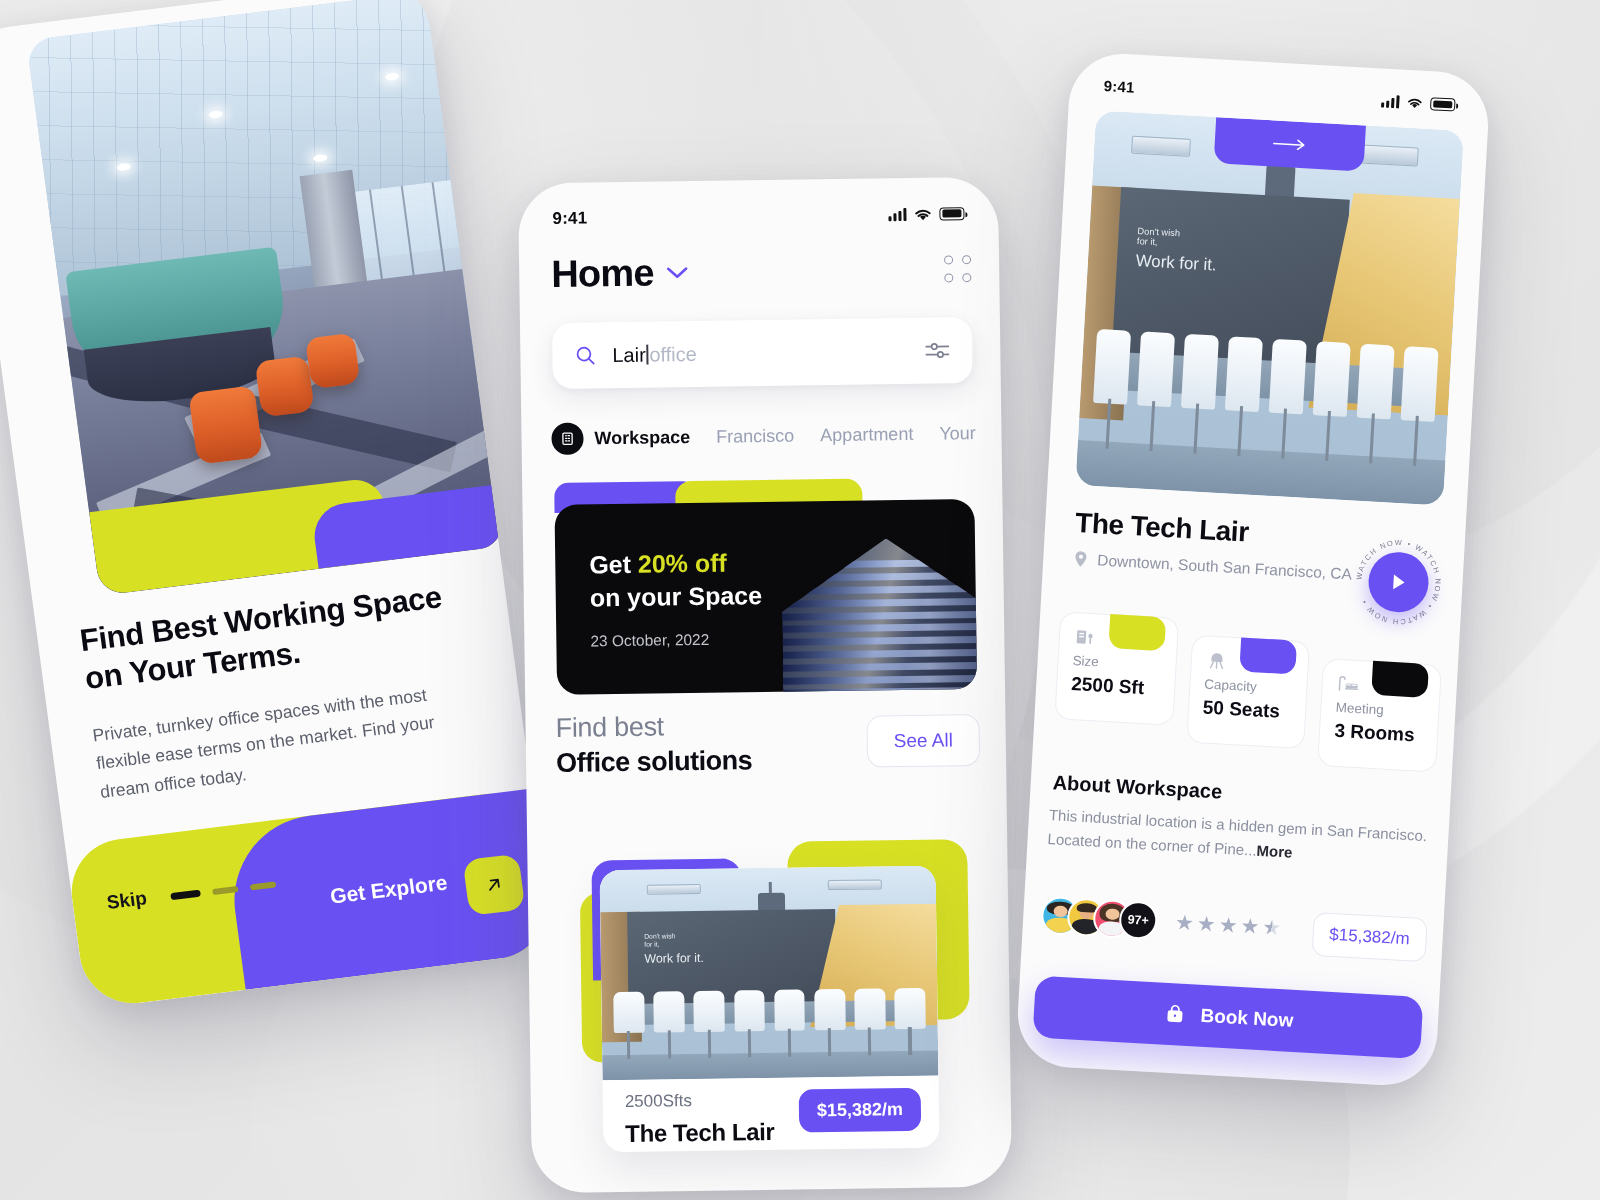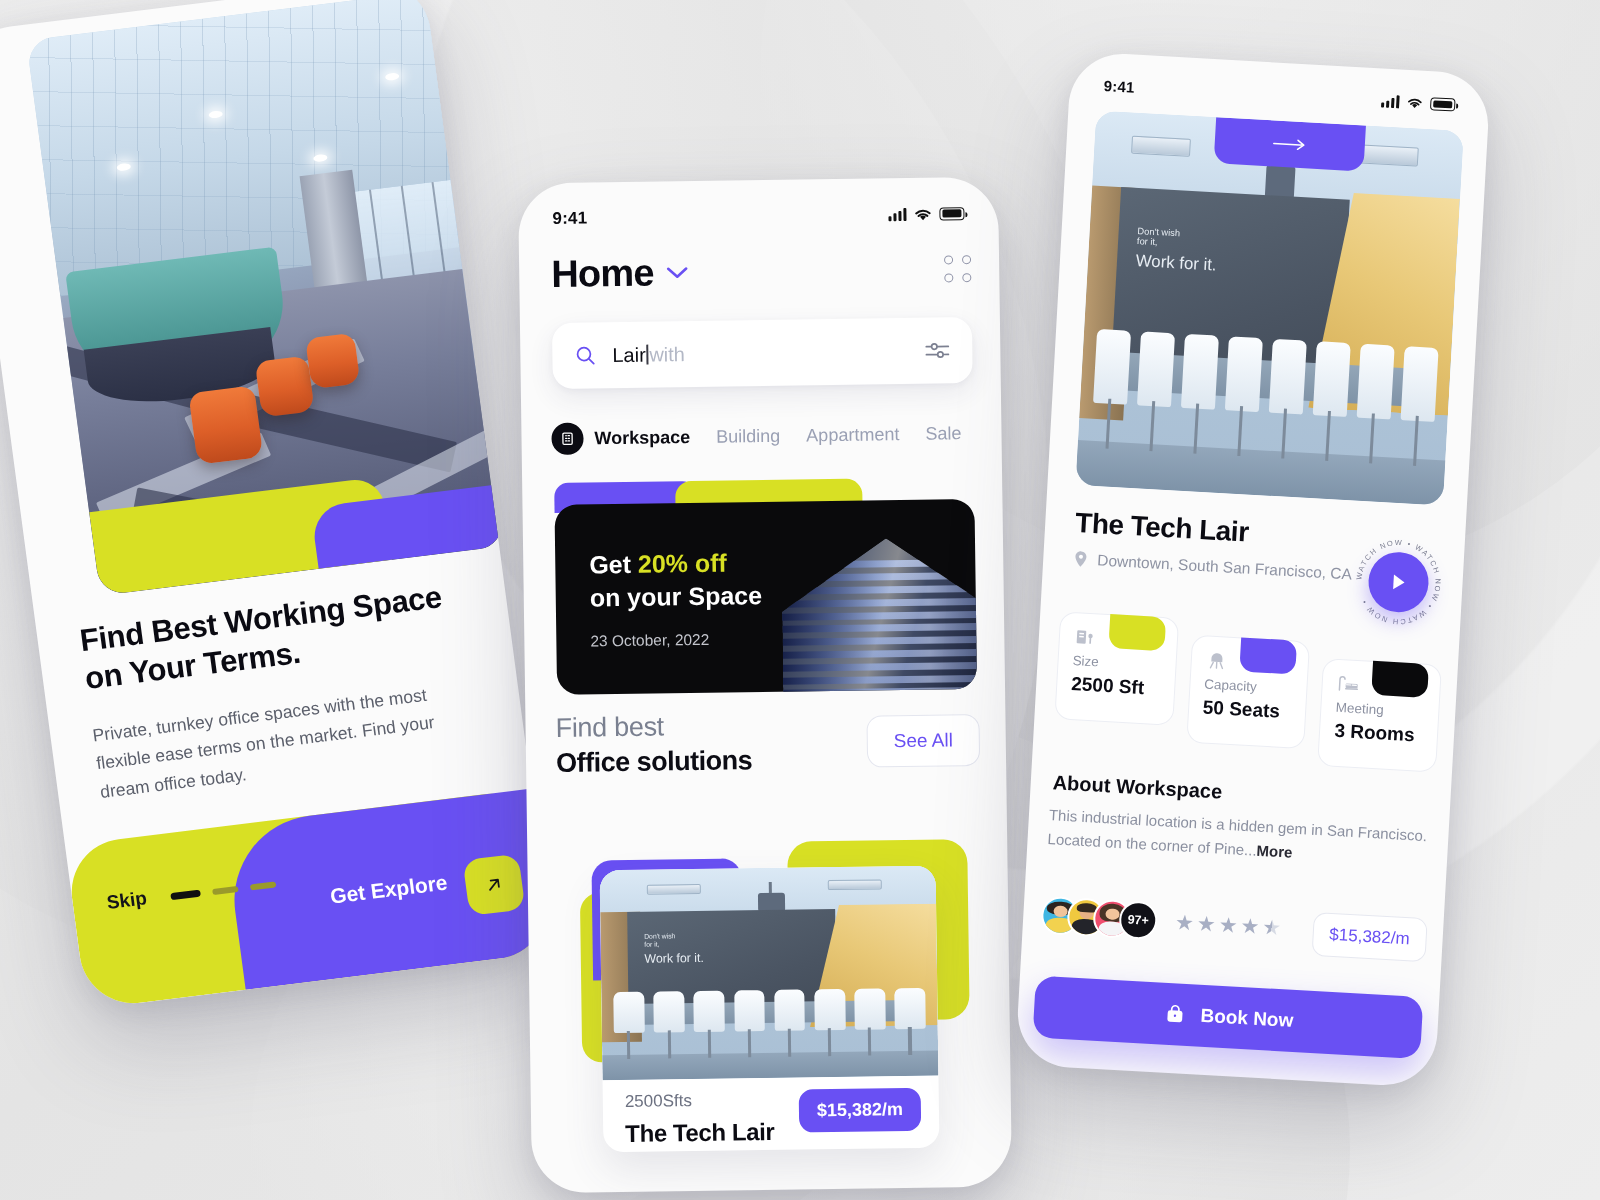--- a/index.html
+++ b/index.html
@@ -371,42 +371,42 @@
           <i></i>
         </div>
     </div>
 
     <div class="p2-search">
       <svg width="22" height="22" viewBox="0 0 24 24">
         <circle cx="10.5" cy="10.5" r="7" stroke="#6950F3" stroke-width="1.9" fill="none"></circle>
         <path d="M15.8 15.8 21 21" stroke="#6950F3" stroke-width="1.9" stroke-linecap="round"></path>
       </svg>
       <div class="q">
-        <span>Lair</span><span class="caret"></span><span class="ph">with</span>
+        <span>Lair</span><span class="caret"></span><span class="ph">office</span>
       </div>
       <svg width="26" height="22" viewBox="0 0 26 22" style="margin-left:auto">
         <path d="M2 7h5M13 7h11M2 15h11M19 15h5" stroke="#7c8091" stroke-width="1.7" stroke-linecap="round"></path>
         <circle cx="10" cy="7" r="2.7" stroke="#7c8091" stroke-width="1.7" fill="#fff"></circle>
         <circle cx="16" cy="15" r="2.7" stroke="#7c8091" stroke-width="1.7" fill="#fff"></circle>
       </svg>
     </div>
 
     <div class="p2-tabs">
       <div class="p2-tab active">
         <span class="p2-tabicon">
           <svg width="16" height="16" viewBox="0 0 16 16">
             <rect x="3.4" y="2.4" width="9.2" height="11.2" rx="1.2" stroke="#fff" stroke-width="1.3" fill="none"></rect>
             <path d="M6 5h1.3M8.7 5H10M6 7.6h1.3M8.7 7.6H10M6 10.2h1.3M8.7 10.2H10" stroke="#fff" stroke-width="1.2" stroke-linecap="round"></path>
           </svg>
         </span>
         <span>Workspace</span>
       </div>
-      <div class="p2-tab">Building</div>
+      <div class="p2-tab">Francisco</div>
       <div class="p2-tab">Appartment</div>
-      <div class="p2-tab">Sale</div>
+      <div class="p2-tab">Your</div>
     </div>
 
     <div class="p2-promo">
       <div class="p2-promo-tabs">
         <div class="p2-pt-p"></div>
         <div class="p2-pt-y"></div>
       </div>
       <div class="p2-promo-body">
         <div class="p2-bldg">
           <div style="position:absolute;left:0;top:0;width:100%;height:100%;

